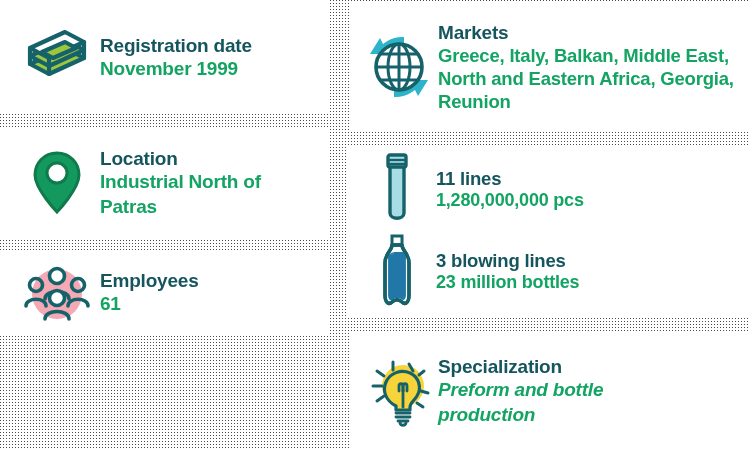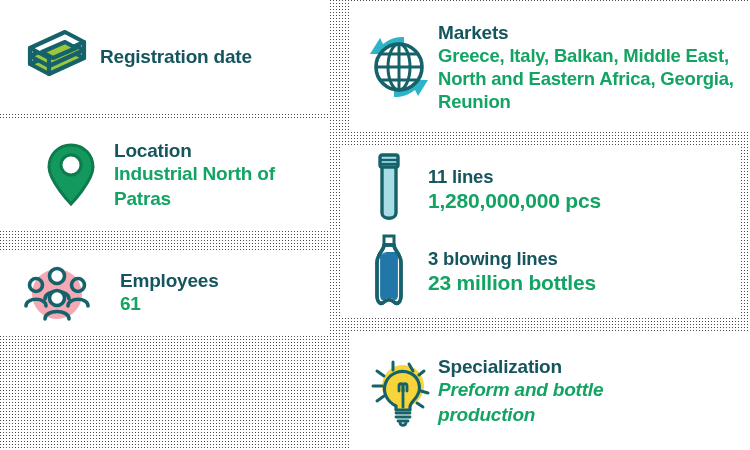--- a/index.html
+++ b/index.html
@@ -73,45 +73,44 @@
   
   #card-registration {
     left: 0px;
     top: 0px;
     width: 330px;
     height: 114px;
     padding-left: 14px;
   }
   #card-location {
     left: 0px;
-    top: 119px;
+    top: 127px;
     width: 330px;
     height: 112px;
-    padding-left: 28px;
+    padding-left: 14px;
     justify-content: flex-end;
   }
   #card-employees {
     left: 0px;
     top: 250px;
     width: 330px;
     height: 84px;
     padding-left: 14px;
-    gap: 20px;
   }
 
   
   #card-markets {
     left: 350px;
     top: 2px;
     width: 400px;
     height: 130px;
     padding-left: 10px;
   }
   #card-lines {
-    left: 340px;
+    left: 348px;
     top: 146px;
     width: 400px;
     height: 170px;
     padding-left: 10px;
     flex-direction: column;
     align-items: stretch;
     justify-content: center;
   }
   #card-specialization {
     left: 350px;
@@ -128,21 +127,21 @@
   #row-preform { margin-bottom: 4px; }
 
   
   .icon-w-left  { width: 86px; }
   .icon-w-right { width: 78px; }
 
   
   #card-markets .value  { font-size: 18.5px; line-height: 1.25; }
   #card-markets .heading{ font-size: 19px; }
   #card-lines .heading  { font-size: 18.5px; }
-  #card-lines .value    { font-size: 21px; }
+  #card-lines .value    { font-size: 18px; }
   #card-specialization .value { line-height: 1.3; }
   #card-location .value { line-height: 1.28; }
 </style>
 </head>
 <body>
 
 <div id="infographic">
 
   <div class="card" id="card-registration">
     <div class="card-icon icon-w-left">
@@ -153,20 +152,21 @@
           <path d="M6 20 L25 30 L60 14 L41 4 Z" fill="#ffffff"></path>
           <path d="M18 24 L29 30 L52 20 L41 14 Z" fill="#9cc63d"></path>
         </g>
         <path d="M6 20 L6 36" fill="none" stroke="#16626a" stroke-width="4.2" stroke-linecap="round"></path>
         <path d="M25 30 L25 46" fill="none" stroke="#16626a" stroke-width="4.2" stroke-linecap="round"></path>
         <path d="M60 14 L60 30" fill="none" stroke="#16626a" stroke-width="4.2" stroke-linecap="round"></path>
       </svg>
     </div>
     <div class="card-text">
       <div class="heading">Registration date</div>
+      <div class="value">November 1999</div>
     </div>
   </div>
 
   <div class="card" id="card-location">
     <div class="card-icon icon-w-left">
       <svg width="54" height="70" viewBox="0 0 54 70" aria-hidden="true">
         <path d="M27 5 C14 5 5 15 5 27 C5 41 27 64 27 64 C27 64 49 41 49 27 C49 15 40 5 27 5 Z" fill="#13995e" stroke="#0f7a4c" stroke-width="3"></path>
         <circle cx="27" cy="25" r="10" fill="#ffffff" stroke="#0f7a4c" stroke-width="3"></circle>
       </svg>
     </div>

